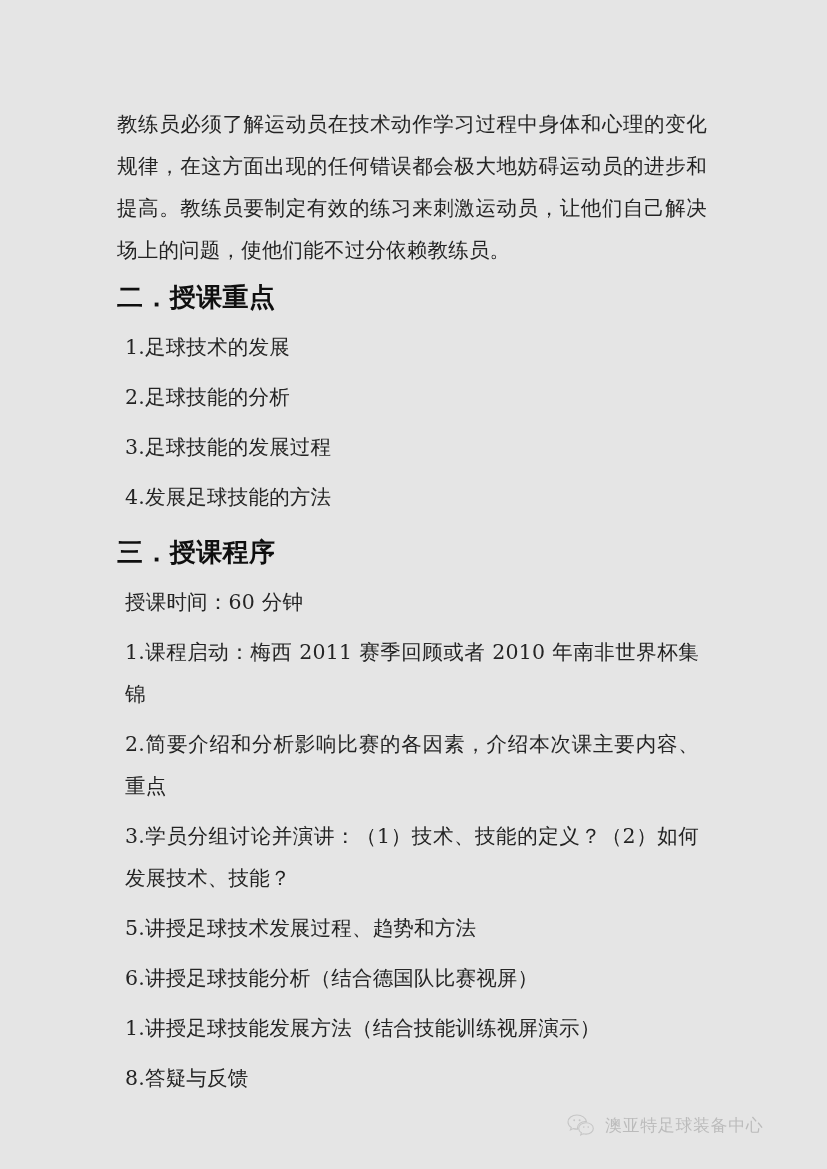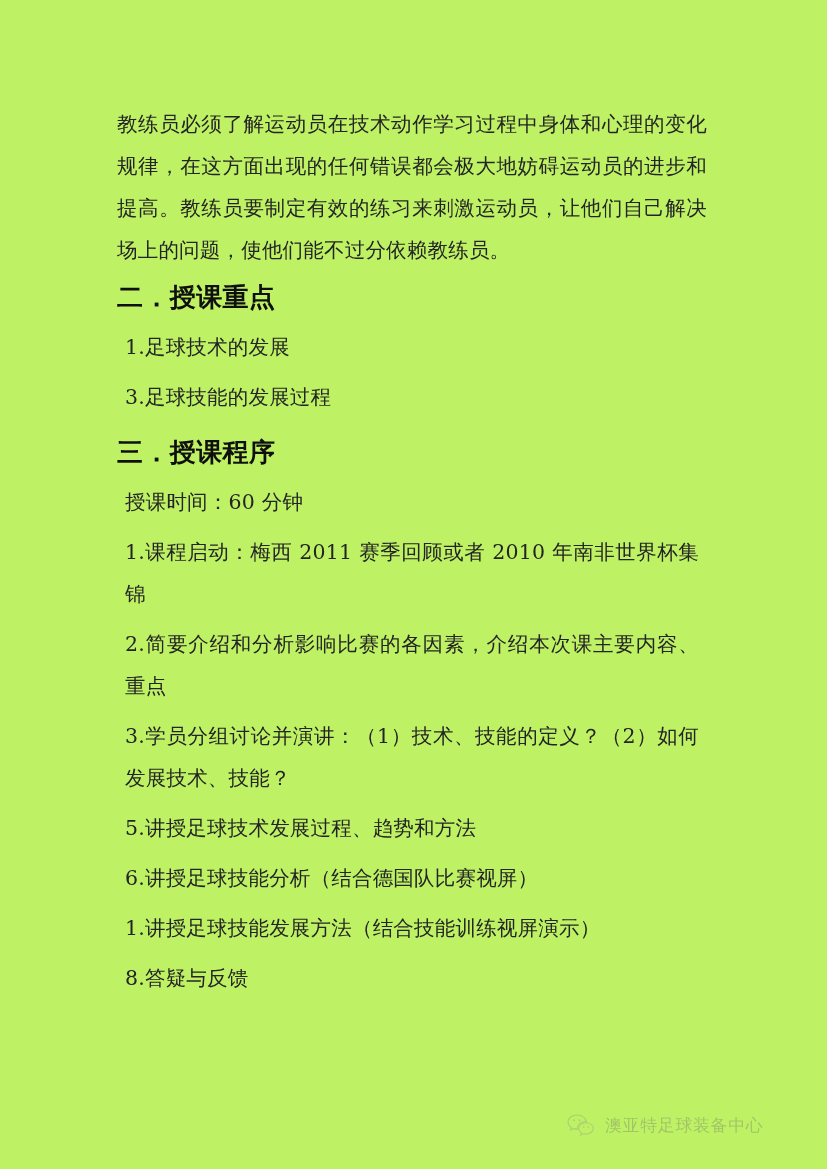--- a/index.html
+++ b/index.html
@@ -9,21 +9,21 @@
   }
   body {
     font-family: "DejaVu Serif", "Liberation Serif", serif;
     color: #1a1a1a;
   }
   .page {
     position: relative;
     width: 827px;
     height: 1169px;
     margin: 0 auto;
-    background: #bef264;
+    background: #e5e5e5;
     overflow: hidden;
     box-sizing: border-box;
   }
   .content {
     position: absolute;
     left: 117px;
     top: 103px;
     width: 590px;
   }
   .para {
@@ -84,21 +84,23 @@
 
   <div class="content">
 
     <p class="para">教练员必须了解运动员在技术动作学习过程中身体和心理的变化规律，在这方面出现的任何错误都会极大地妨碍运动员的进步和提高。教练员要制定有效的练习来刺激运动员，让他们自己解决场上的问题，使他们能不过分依赖教练员。</p>
 
     <div class="spacer-xs"></div>
 
     <h2 class="heading">二．授课重点</h2>
 
     <p class="item">1.足球技术的发展</p>
+    <p class="item">2.足球技能的分析</p>
     <p class="item">3.足球技能的发展过程</p>
+    <p class="item">4.发展足球技能的方法</p>
 
     <div class="spacer-xs"></div>
 
     <h2 class="heading">三．授课程序</h2>
 
     <p class="item">授课时间：60 分钟</p>
 
     <p class="item">1.课程启动：梅西 2011 赛季回顾或者 2010 年南非世界杯集锦</p>
     <p class="item">2.简要介绍和分析影响比赛的各因素，介绍本次课主要内容、重点</p>
     <p class="item">3.学员分组讨论并演讲：（1）技术、技能的定义？（2）如何发展技术、技能？</p>

